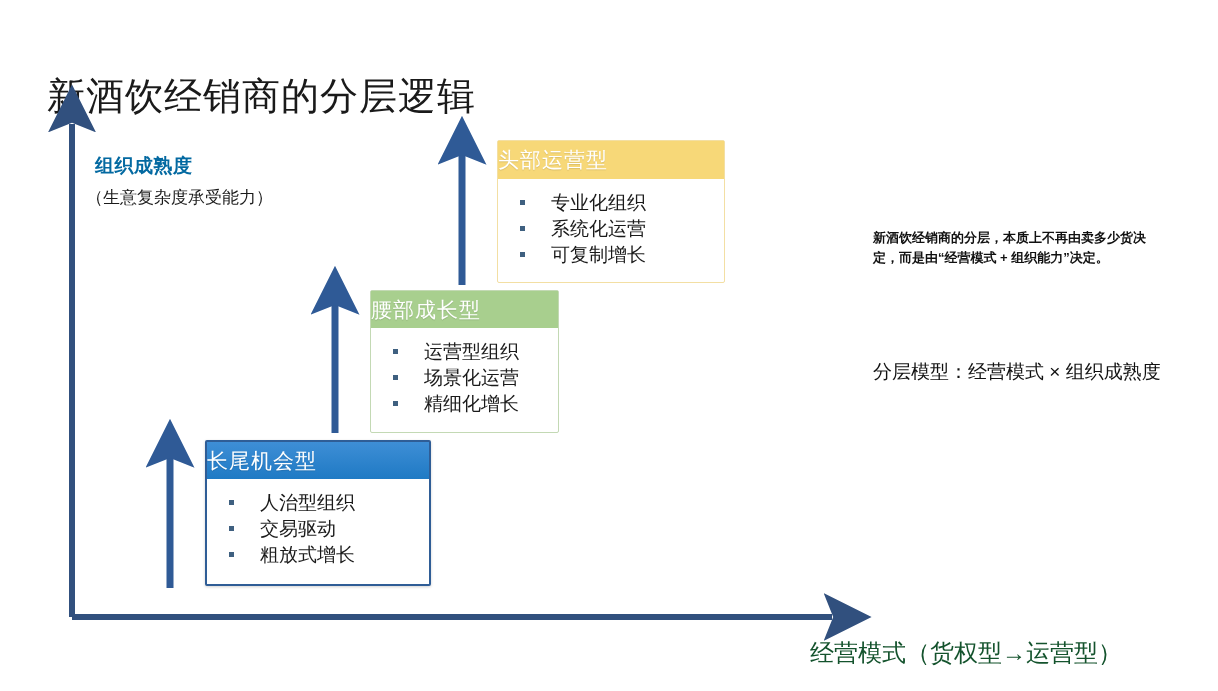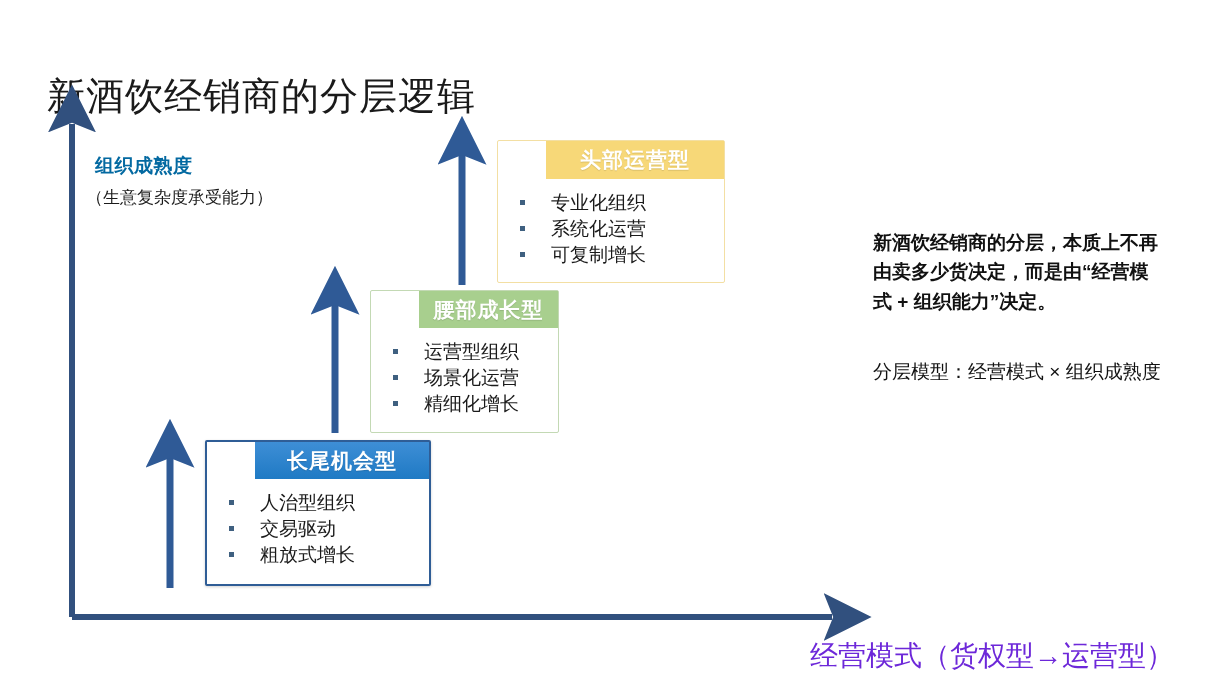--- a/index.html
+++ b/index.html
@@ -61,42 +61,41 @@
     left: 86px;
     top: 186px;
     font-size: 17px;
     color: #1a1a1a;
     white-space: nowrap;
   }
   .x-axis-label {
     position: absolute;
     left: 810px;
     top: 637px;
-    font-size: 28px;
-    color: #6d28d9;
+    font-size: 24px;
+    color: #14532d;
     white-space: nowrap;
     font-weight: 500;
   }
 
   
   .card {
     position: absolute;
     box-sizing: border-box;
     background: #ffffff;
     border-radius: 2px;
   }
   .card-header {
-    text-align: center;
+    text-align: left;
     font-size: 21px;
-    font-weight: bold;
+    font-weight: normal;
     color: #ffffff;
     letter-spacing: 1px;
     box-sizing: border-box;
     text-shadow: 0 1px 1px rgba(0,0,0,0.12);
-    margin-left: 48px;
   }
   .card-body {
     box-sizing: border-box;
     padding: 11px 10px 10px 22px;
   }
   .card-item {
     display: flex;
     align-items: baseline;
     font-size: 19px;
     color: #1a1a1a;
@@ -154,21 +153,21 @@
     line-height: 38px;
     background: #f7d878;
   }
 
   
   .note {
     position: absolute;
     left: 873px;
     top: 228px;
     width: 288px;
-    font-size: 19px;
+    font-size: 13px;
     font-weight: bold;
     color: #111111;
     line-height: 1.55;
   }
   .note-p2 {
     position: absolute;
     left: 873px;
     top: 357px;
     width: 292px;
     font-size: 19px;

